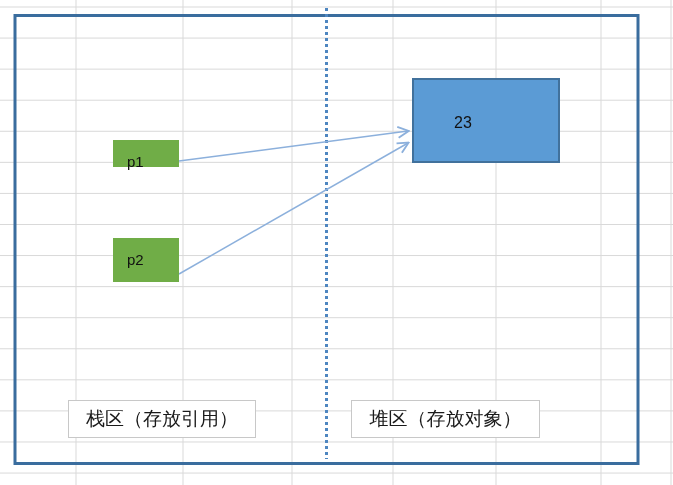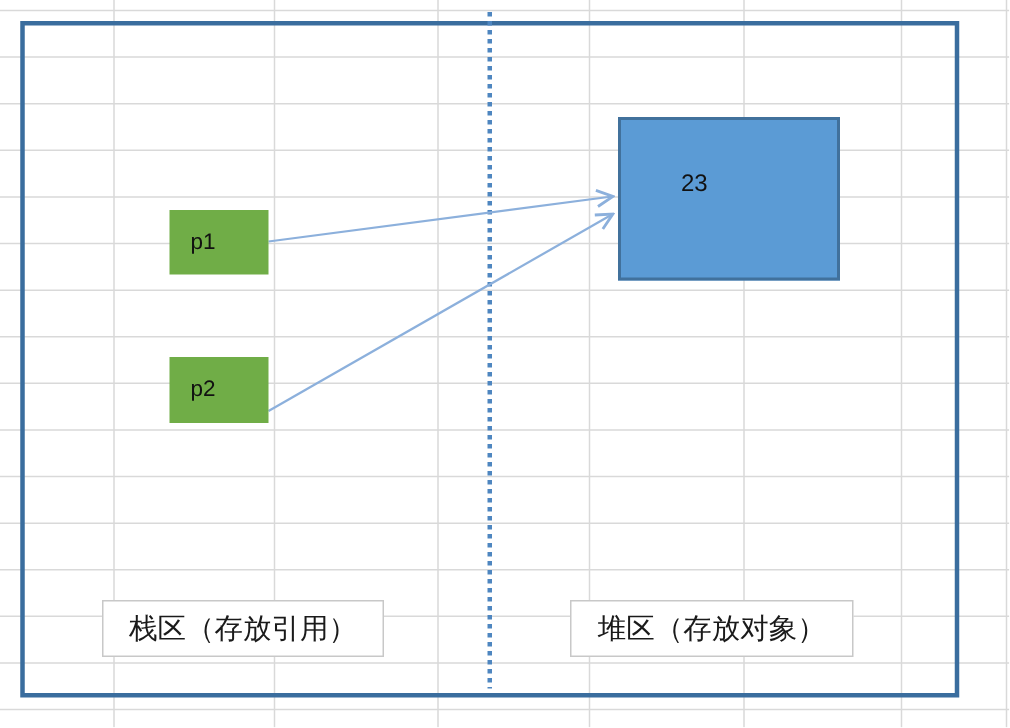--- a/index.html
+++ b/index.html
@@ -6,53 +6,53 @@
   #stage{
     position:relative;
     width:673px;height:485px;
     overflow:hidden;
     background:#ffffff;
     font-family:"Liberation Sans", sans-serif;
   }
   #layer-svg{position:absolute;left:0;top:0;width:673px;height:485px;}
   .shape{position:absolute;box-sizing:border-box;}
   .pointer-box{
-    width:66px;height:43px;
+    width:66px;height:27px;
     background:#70AD47;
     color:#111;
     font-size:15px;
     line-height:43px;
     padding-left:14px;
     text-align:left;
   }
   #p1-box{left:113px;top:140px;}
   #p2-box{left:113px;top:238px;height:44px;}
   #object-box{
-    left:412px;top:78px;width:148px;height:109px;
+    left:412px;top:78px;width:148px;height:85px;
     background:#5B9BD5;
     border:2px solid #41719C;
     color:#111;
     font-size:16px;
     line-height:22px;
     padding:32px 0 0 40px;
   }
   .area-label{
     position:absolute;
     height:38px;
     background:#ffffff;
     border:1px solid #C8C8C8;
     box-sizing:border-box;
     display:flex;align-items:center;justify-content:center;
     font-family:"DejaVu Serif", serif;
     font-size:19px;
     color:#1a1a1a;
     white-space:nowrap;
   }
   #stack-area-label{left:68px;top:400px;width:188px;}
-  #heap-area-label{left:380px;top:400px;width:189px;}
+  #heap-area-label{left:351px;top:400px;width:189px;}
 </style>
 </head>
 <body>
 
 <div id="stage">
 
   <svg id="layer-svg" viewBox="0 0 673 485" xmlns="http://www.w3.org/2000/svg">
     <defs>
       <marker id="arrowhead" viewBox="0 0 10 10" refX="8.5" refY="5" markerWidth="9" markerHeight="9" orient="auto">
         <path d="M1,1 L9,5 L1,9" fill="none" stroke="#8CB0DC" stroke-width="1.4"></path>

